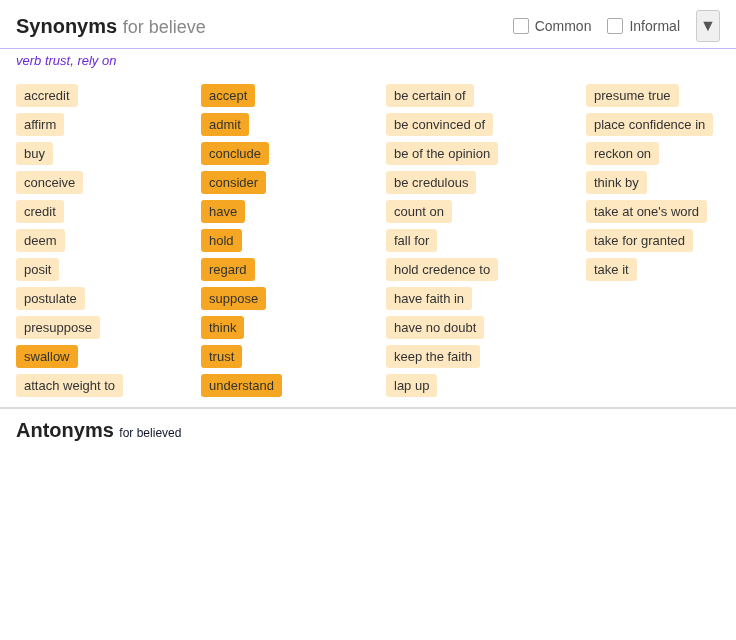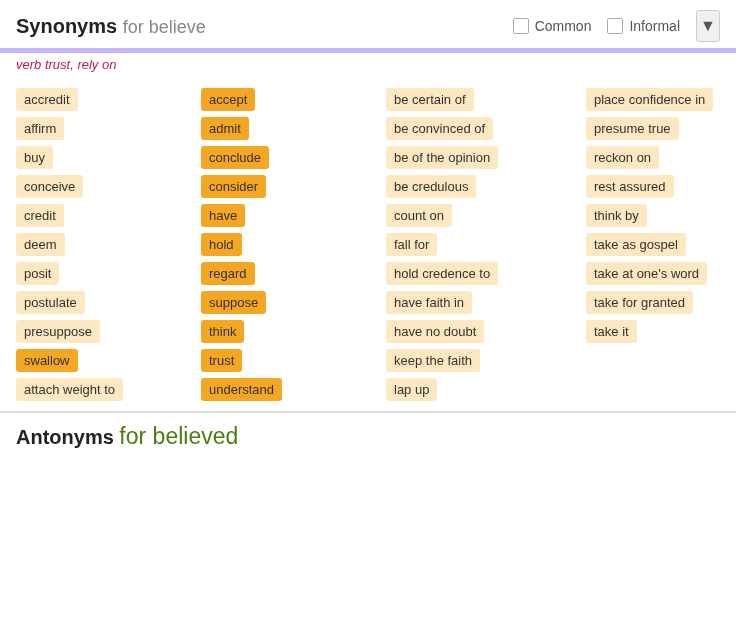--- a/index.html
+++ b/index.html
@@ -9,21 +9,21 @@
       background: #fff;
       color: #333;
       width: 736px;
     }
 
     .header {
       display: flex;
       align-items: center;
       justify-content: space-between;
       padding: 10px 16px 6px 16px;
-      border-bottom: 5px solid #c4b5fd;
+      border-bottom: 1px solid #c4b5fd;
     }
 
     .header-left h1 {
       font-size: 20px;
       font-weight: bold;
       color: #222;
     }
 
     .header-left h1 span {
       font-weight: normal;
@@ -66,21 +66,21 @@
       display: flex;
       align-items: center;
       justify-content: center;
       font-size: 16px;
       color: #555;
     }
 
     .subtitle {
       padding: 4px 16px 10px 16px;
       font-size: 13px;
-      color: #be185d;
+      color: #6d28d9;
       font-style: italic;
     }
 
     .synonyms-grid {
       display: grid;
       grid-template-columns: 185px 185px 200px 166px;
       padding: 6px 8px 10px 8px;
       gap: 0;
     }
 
@@ -113,22 +113,22 @@
     .antonyms-header {
       border-top: 2px solid #ddd;
       padding: 10px 16px;
       font-size: 20px;
       font-weight: bold;
       color: #222;
     }
 
     .antonyms-header span {
       font-weight: normal;
-      color: #4d7c0f;
-      font-size: 23px;
+      color: #0f172a;
+      font-size: 12px;
     }
   </style>
 </head>
 <body>
 
 <div class="header">
   <div class="header-left">
     <h1>
       <strong>Synonyms</strong>
       <span>for believe</span>
@@ -191,26 +191,24 @@
       <span class="tag tag-light">count on</span>
       <span class="tag tag-light">fall for</span>
       <span class="tag tag-light">hold credence to</span>
       <span class="tag tag-light">have faith in</span>
       <span class="tag tag-light">have no doubt</span>
       <span class="tag tag-light">keep the faith</span>
       <span class="tag tag-light">lap up</span>
     </div>
 
   <div class="column">
-  <span class="tag tag-light">place confidence in</span>
-      <span class="tag tag-light">presume true</span>
+  <span class="tag tag-light">presume true</span>
+      <span class="tag tag-light">place confidence in</span>
       <span class="tag tag-light">reckon on</span>
-      <span class="tag tag-light">rest assured</span>
       <span class="tag tag-light">think by</span>
-      <span class="tag tag-light">take as gospel</span>
       <span class="tag tag-light">take at one's word</span>
       <span class="tag tag-light">take for granted</span>
       <span class="tag tag-light">take it</span>
     </div>
 </div>
 
 <div class="antonyms-header">
   <strong>Antonyms</strong>
   <span>for believed</span>
 </div>

